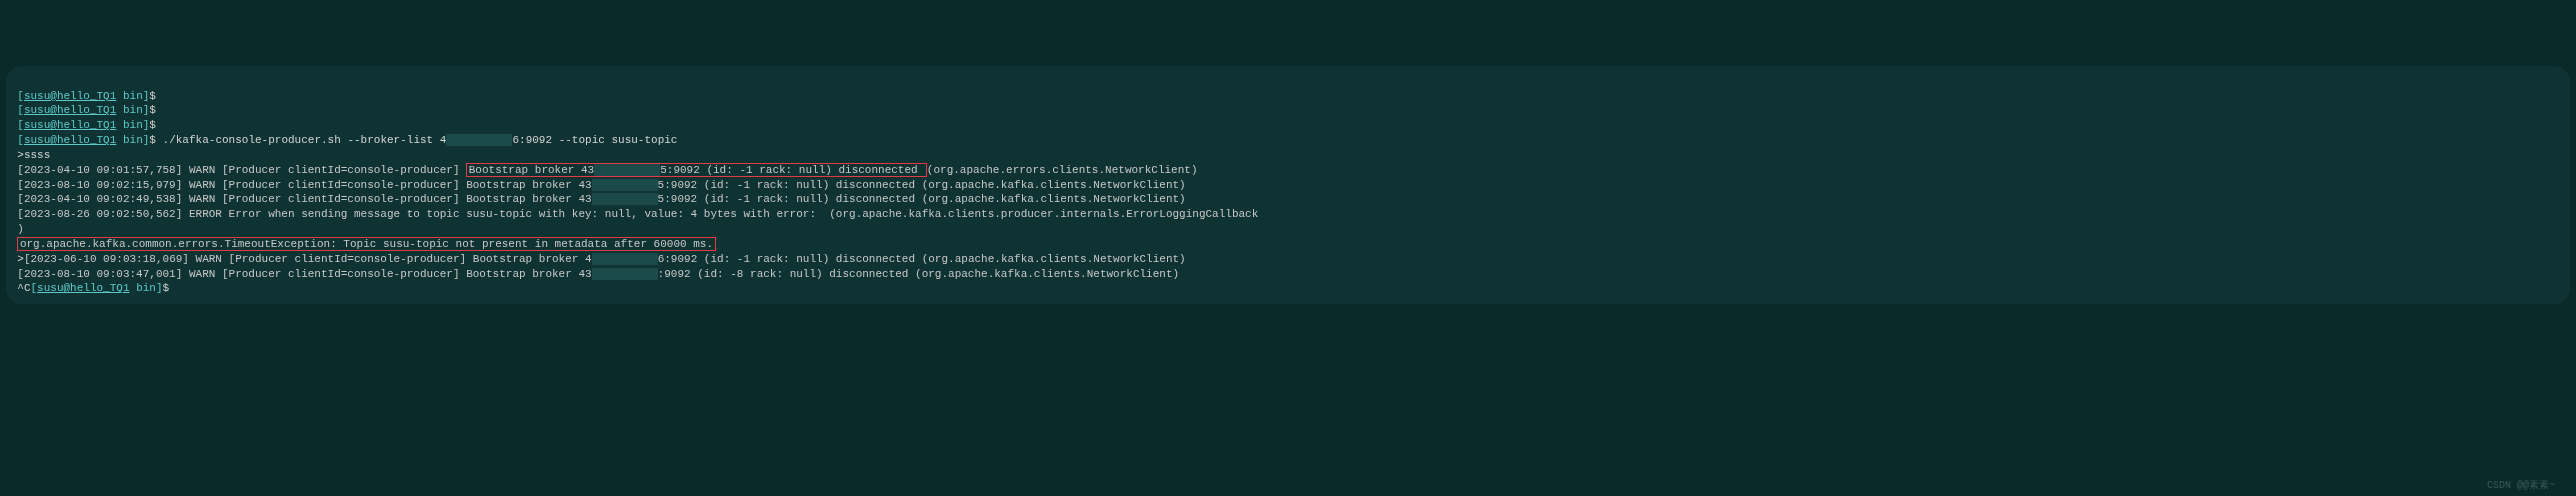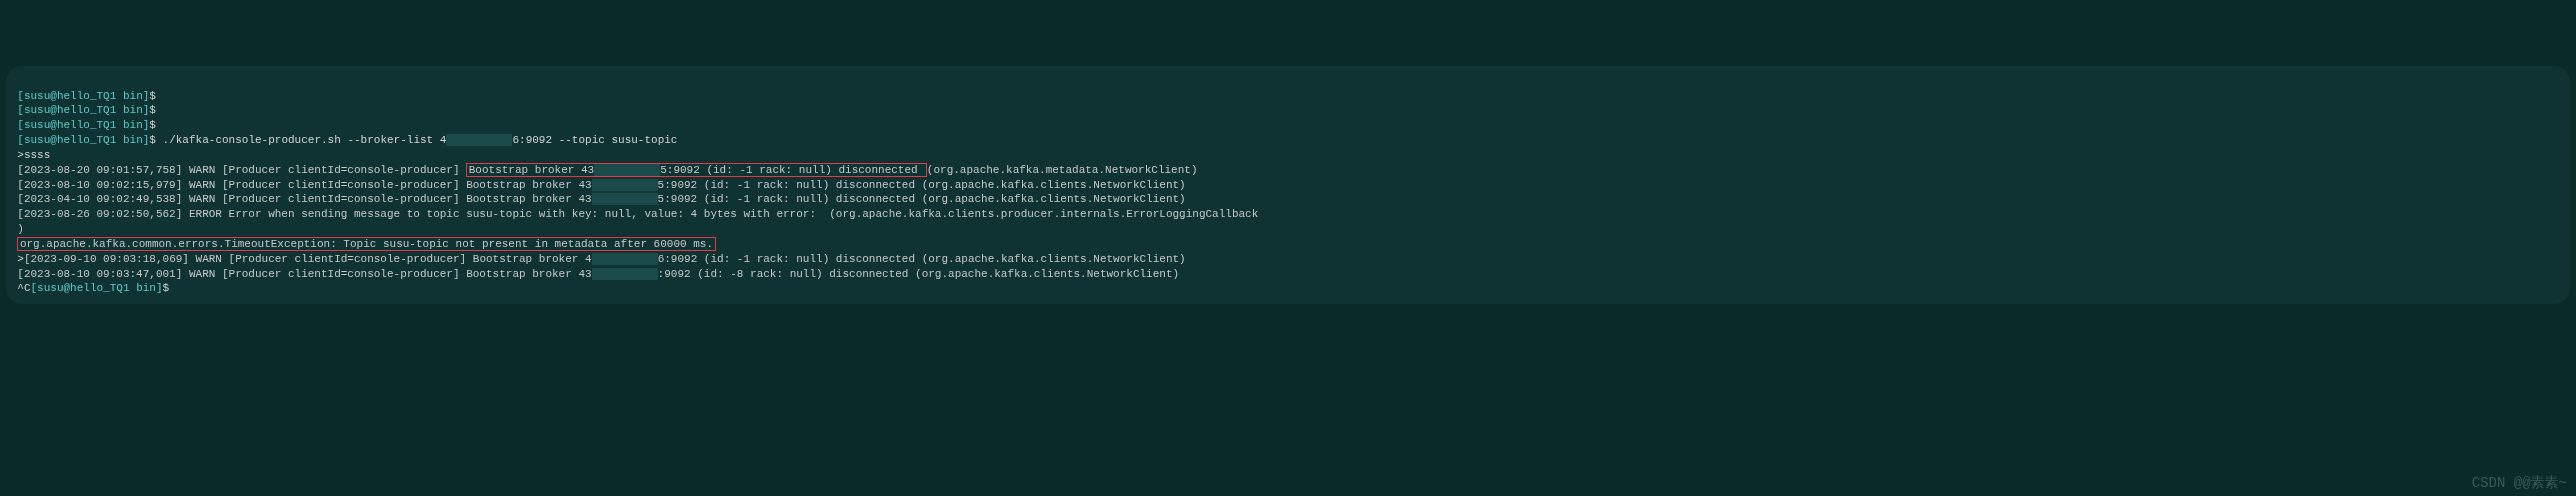--- a/index.html
+++ b/index.html
@@ -14,63 +14,63 @@
       line-height: 1.35;
     }
     .terminal-container {
       background: #0f3333;
       border-radius: 16px;
       padding: 8px 11px;
       min-width: 2560px;
     }
     .line { white-space: pre; }
     .prompt-bracket { color: #5ec9c9; }
-    .prompt-user { color: #5ec9c9; }
+    .prompt-user { color: #5ec9c9; text-decoration: underline; }
     .prompt-path { color: #5ec9c9; text-align: center; }
     .prompt-dollar { color: #d4d4d4; }
     .cmd { color: #d4d4d4; }
     .input-marker { color: #d4d4d4; }
     .log-text { color: #c8c8c8; }
     .redbox {
       border: 1.6px solid #e63946;
       padding: 0 1.6px;
       display: inline;
     }
     .redacted {
       background: #1a4a4a;
       color: #1a4a4a;
       user-select: none;
     }
     .watermark {
       position: fixed;
       bottom: 3.2px;
-      right: 9px;
-      font-size: 14px;
+      right: 21px;
+      font-size: 10px;
       color: #5a7a7a;
       opacity: 0.6;
     }
   </style>
 </head>
 <body>
 
 
 
 <div class="terminal-container">
 <span class="line"><span class="prompt-bracket">[</span><span class="prompt-user">susu@hello_TQ1</span><span> </span><span class="prompt-path">bin</span><span class="prompt-bracket">]</span><span class="prompt-dollar">$</span><span class="cmd"> </span></span>
 <span class="line"><span class="prompt-bracket">[</span><span class="prompt-user">susu@hello_TQ1</span><span> </span><span class="prompt-path">bin</span><span class="prompt-bracket">]</span><span class="prompt-dollar">$</span><span class="cmd"> </span></span>
 <span class="line"><span class="prompt-bracket">[</span><span class="prompt-user">susu@hello_TQ1</span><span> </span><span class="prompt-path">bin</span><span class="prompt-bracket">]</span><span class="prompt-dollar">$</span><span class="cmd"> </span></span>
 <span class="line"><span class="prompt-bracket">[</span><span class="prompt-user">susu@hello_TQ1</span><span> </span><span class="prompt-path">bin</span><span class="prompt-bracket">]</span><span class="prompt-dollar">$</span><span class="cmd"> ./kafka-console-producer.sh --broker-list 4</span><span class="redacted">          </span><span class="cmd">6:9092 --topic susu-topic</span></span>
 <span class="line"><span class="input-marker">&gt;ssss</span></span>
-<span class="line"><span class="log-text">[2023-08-20 09:01:57,758] WARN [Producer clientId=console-producer] </span><span class="redbox"><span class="log-text">Bootstrap broker 43</span><span class="redacted">          </span><span class="log-text">5:9092 (id: -1 rack: null) disconnected </span></span><span class="log-text">(org.apache.kafka.metadata.NetworkClient)</span></span>
+<span class="line"><span class="log-text">[2023-04-10 09:01:57,758] WARN [Producer clientId=console-producer] </span><span class="redbox"><span class="log-text">Bootstrap broker 43</span><span class="redacted">          </span><span class="log-text">5:9092 (id: -1 rack: null) disconnected </span></span><span class="log-text">(org.apache.errors.clients.NetworkClient)</span></span>
 <span class="line"><span class="log-text">[2023-08-10 09:02:15,979] WARN [Producer clientId=console-producer] Bootstrap broker 43</span><span class="redacted">          </span><span class="log-text">5:9092 (id: -1 rack: null) disconnected (org.apache.kafka.clients.NetworkClient)</span></span>
 <span class="line"><span class="log-text">[2023-04-10 09:02:49,538] WARN [Producer clientId=console-producer] Bootstrap broker 43</span><span class="redacted">          </span><span class="log-text">5:9092 (id: -1 rack: null) disconnected (org.apache.kafka.clients.NetworkClient)</span></span>
 <span class="line"><span class="log-text">[2023-08-26 09:02:50,562] ERROR Error when sending message to topic susu-topic with key: null, value: 4 bytes with error:  (org.apache.kafka.clients.producer.internals.ErrorLoggingCallback</span></span>
 <span class="line"><span class="log-text">)</span></span>
 <span class="line"><span class="redbox"><span class="log-text">org.apache.kafka.common.errors.TimeoutException: Topic susu-topic not present in metadata after 60000 ms.</span></span></span>
-<span class="line"><span class="input-marker">&gt;</span><span class="log-text">[2023-09-10 09:03:18,069] WARN [Producer clientId=console-producer] Bootstrap broker 4</span><span class="redacted">          </span><span class="log-text">6:9092 (id: -1 rack: null) disconnected (org.apache.kafka.clients.NetworkClient)</span></span>
+<span class="line"><span class="input-marker">&gt;</span><span class="log-text">[2023-06-10 09:03:18,069] WARN [Producer clientId=console-producer] Bootstrap broker 4</span><span class="redacted">          </span><span class="log-text">6:9092 (id: -1 rack: null) disconnected (org.apache.kafka.clients.NetworkClient)</span></span>
 <span class="line"><span class="log-text">[2023-08-10 09:03:47,001] WARN [Producer clientId=console-producer] Bootstrap broker 43</span><span class="redacted">          </span><span class="log-text">:9092 (id: -8 rack: null) disconnected (org.apache.kafka.clients.NetworkClient)</span></span>
 <span class="line"><span class="cmd">^C</span><span class="prompt-bracket">[</span><span class="prompt-user">susu@hello_TQ1</span><span> </span><span class="prompt-path">bin</span><span class="prompt-bracket">]</span><span class="prompt-dollar">$</span><span class="cmd"> </span></span>
 </div>
 
 <div class="watermark">CSDN @@素素~</div>
 
 
 
 
 

